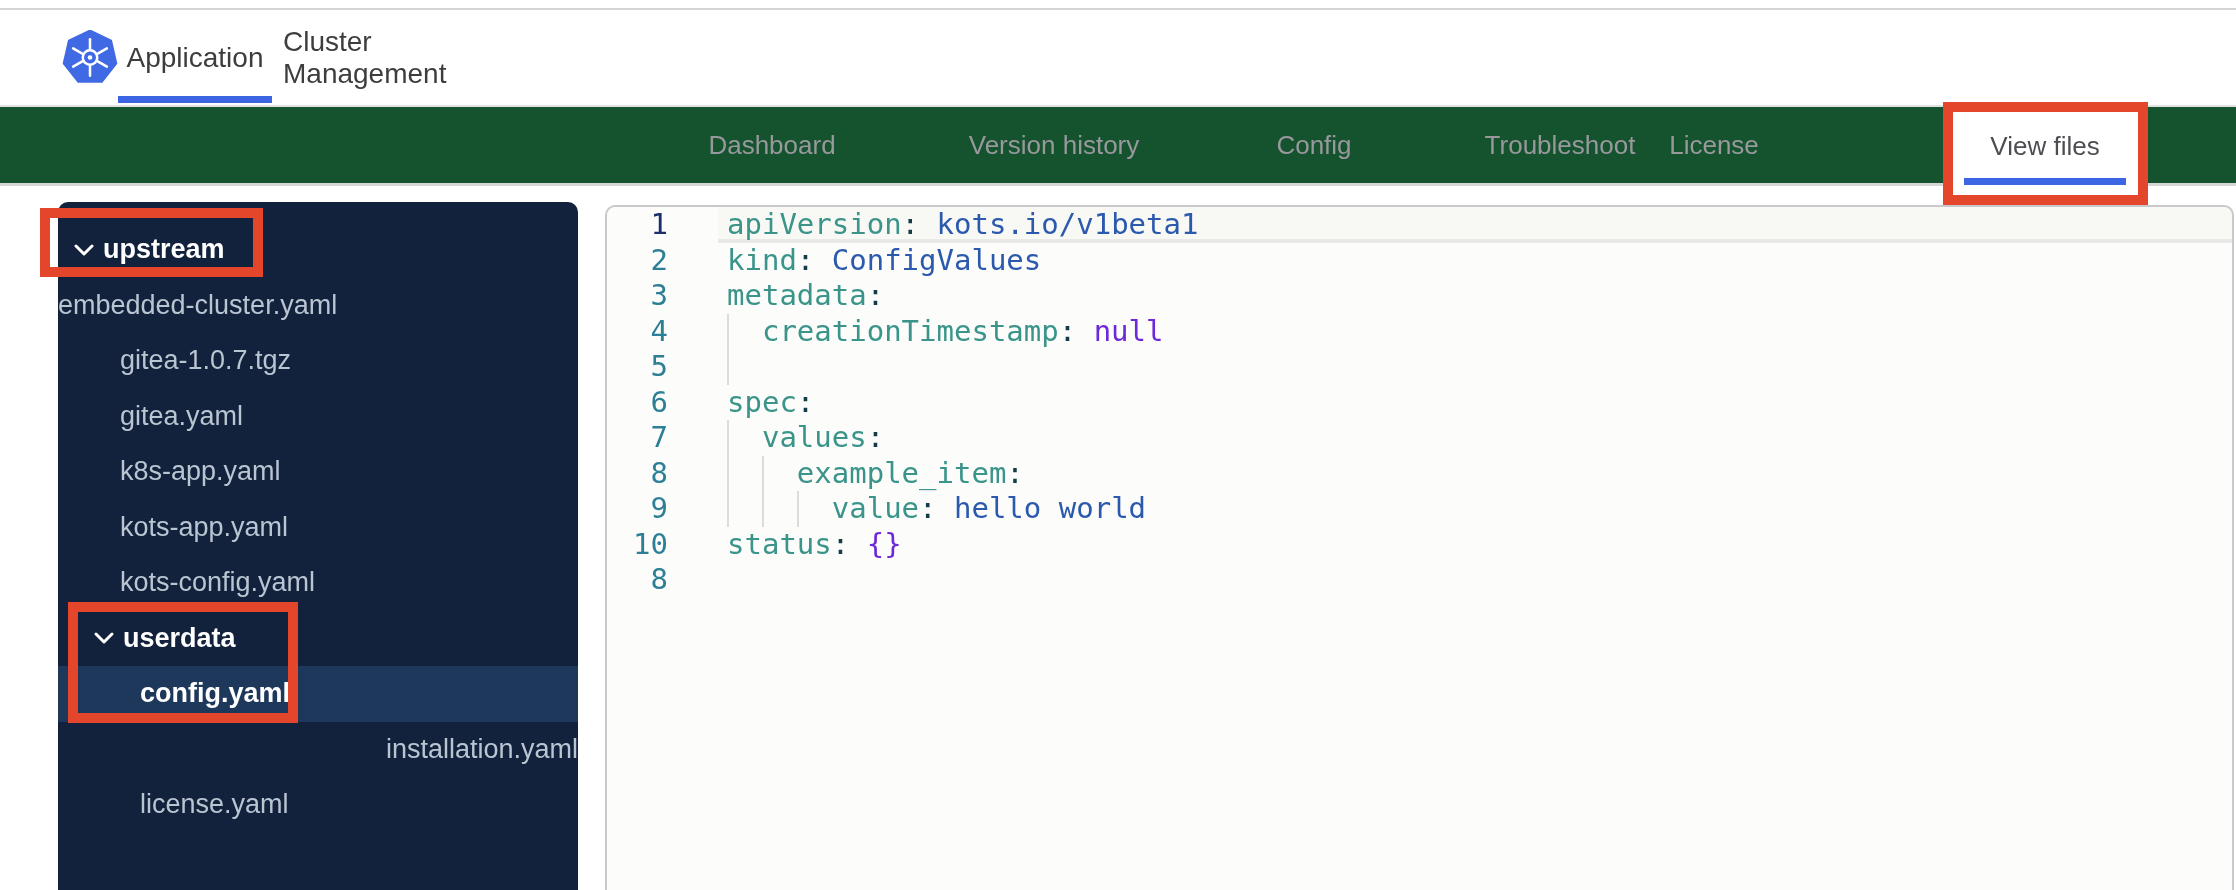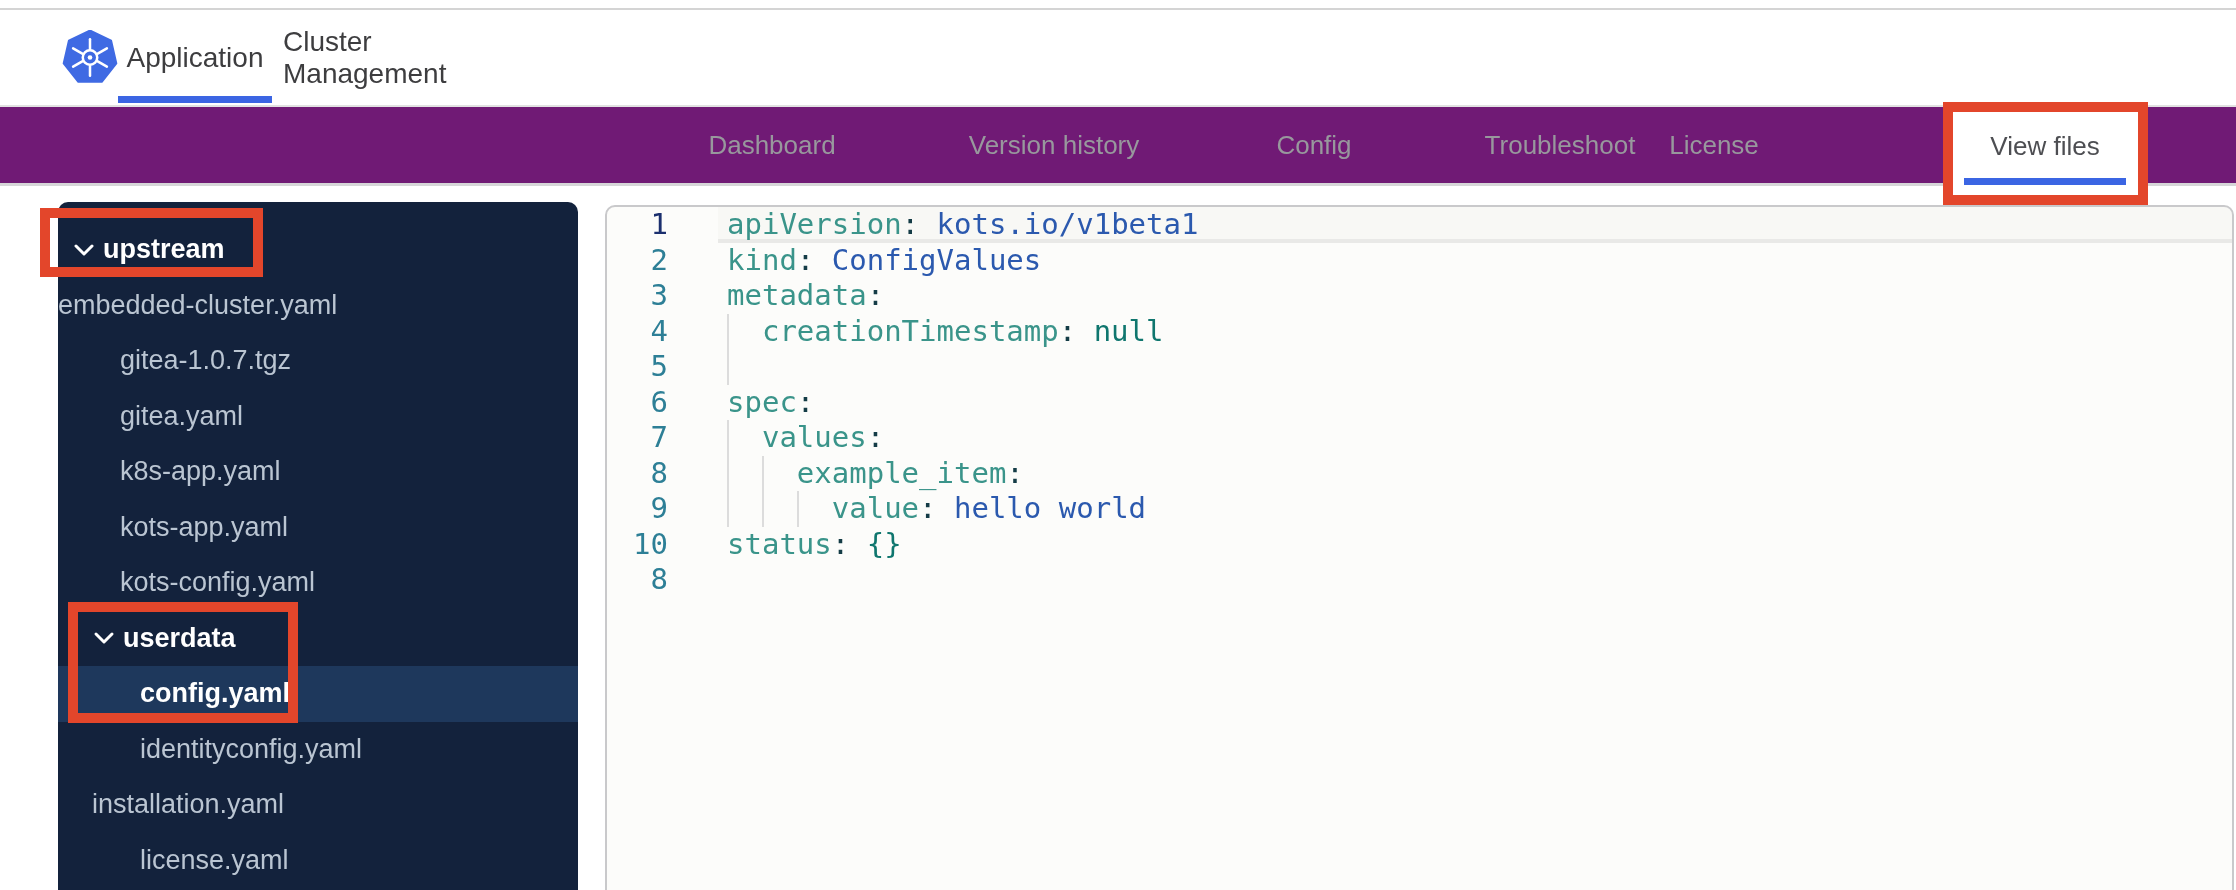--- a/index.html
+++ b/index.html
@@ -17,21 +17,21 @@
   .logo { position:absolute; left:62px; top:20px; width:56px; height:56px; }
   .header-tab {
     position:absolute; top:0; height:95px; display:flex; align-items:center; justify-content:center;
     font-size:28px; color:#3d3d3f; cursor:pointer;
   }
   .header-tab:nth-of-type(1) { left:118px; width:154px; }
   .header-tab:nth-of-type(2) { left:283px; width:215px; }
   .header-tab.active::after { content:""; position:absolute; bottom:2px; left:0; right:0; height:7px; background:#3b65e3; }
 
   
-  .appnav { position:absolute; top:107px; left:0; width:2236px; height:79px; background:#701a75; border-bottom:3px solid #d6d6d8; }
+  .appnav { position:absolute; top:107px; left:0; width:2236px; height:79px; background:#14532d; border-bottom:3px solid #d6d6d8; }
   .nav-item {
     position:absolute; top:0; height:76px; transform:translateX(-50%);
     display:flex; align-items:center; font-size:26px; color:#98989d; cursor:pointer; white-space:nowrap;
   }
   .nav-item:nth-of-type(1) { left:772px; }
   .nav-item:nth-of-type(2) { left:1054px; }
   .nav-item:nth-of-type(3) { left:1314px; }
   .nav-item:nth-of-type(4) { left:1560px; }
   .nav-item:nth-of-type(5) { left:1714px; }
   .nav-item.active {
@@ -60,21 +60,21 @@
     font-family:"DejaVu Sans Mono","Liberation Mono",monospace; font-size:29px; line-height:35.5px;
   }
   .line-num { position:absolute; left:0; top:0; width:61px; text-align:right; color:#2d7f96; }
   .line-num.active { color:#1b2f6e; }
   .code-text { position:absolute; left:120px; top:0; white-space:pre;text-align:center; }
   .guide { position:absolute; top:0; bottom:0; width:2px; background:#dcdcdc; }
   .current-line { position:absolute; left:111px; right:0; top:0; bottom:0; background:rgba(234,234,230,0.25); border-bottom:4px solid #e9e9e7; }
   .tk-k { color:#3a948a; }
   .tk-p { color:#143c46; }
   .tk-v { color:#2b59ae; }
-  .tk-b { color:#0f766e; }
+  .tk-b { color:#6d28d9; }
 
   
   .annotation { position:absolute; border:10px solid #e3462b; pointer-events:none; z-index:50; }
   #ann-upstream  { left:40px;   top:208px; width:223px; height:69px; }
   #ann-userdata  { left:68px;   top:602px; width:230px; height:121px; }
   #ann-viewfiles { left:1943px; top:102px; width:205px; height:103px; }
 </style>
 </head>
 <body>
 
@@ -161,24 +161,21 @@
         <span class="chev">
           <svg width="22" height="14" viewBox="0 0 22 14">
             <polyline points="3,3 11,11 19,3" fill="none" stroke="#ffffff" stroke-width="3" stroke-linecap="round" stroke-linejoin="round"></polyline>
           </svg>
         </span>
         <span>userdata</span>
       </div>
       <div class="tree-row file selected" style="padding-left: 82px;">
         <span>config.yaml</span>
       </div>
-      <div class="tree-row file" style="padding-left: 82px;">
-        <span>identityconfig.yaml</span>
-      </div>
-      <div class="tree-row file" style="padding-left: 34px;">
+      <div class="tree-row file" style="padding-left: 82px; justify-content: flex-end;">
         <span>installation.yaml</span>
       </div>
       <div class="tree-row file" style="padding-left: 82px;">
         <span>license.yaml</span>
       </div>
     </div>
 </div>
 
 <div class="editor-panel">
   <div id="editor-lines">

